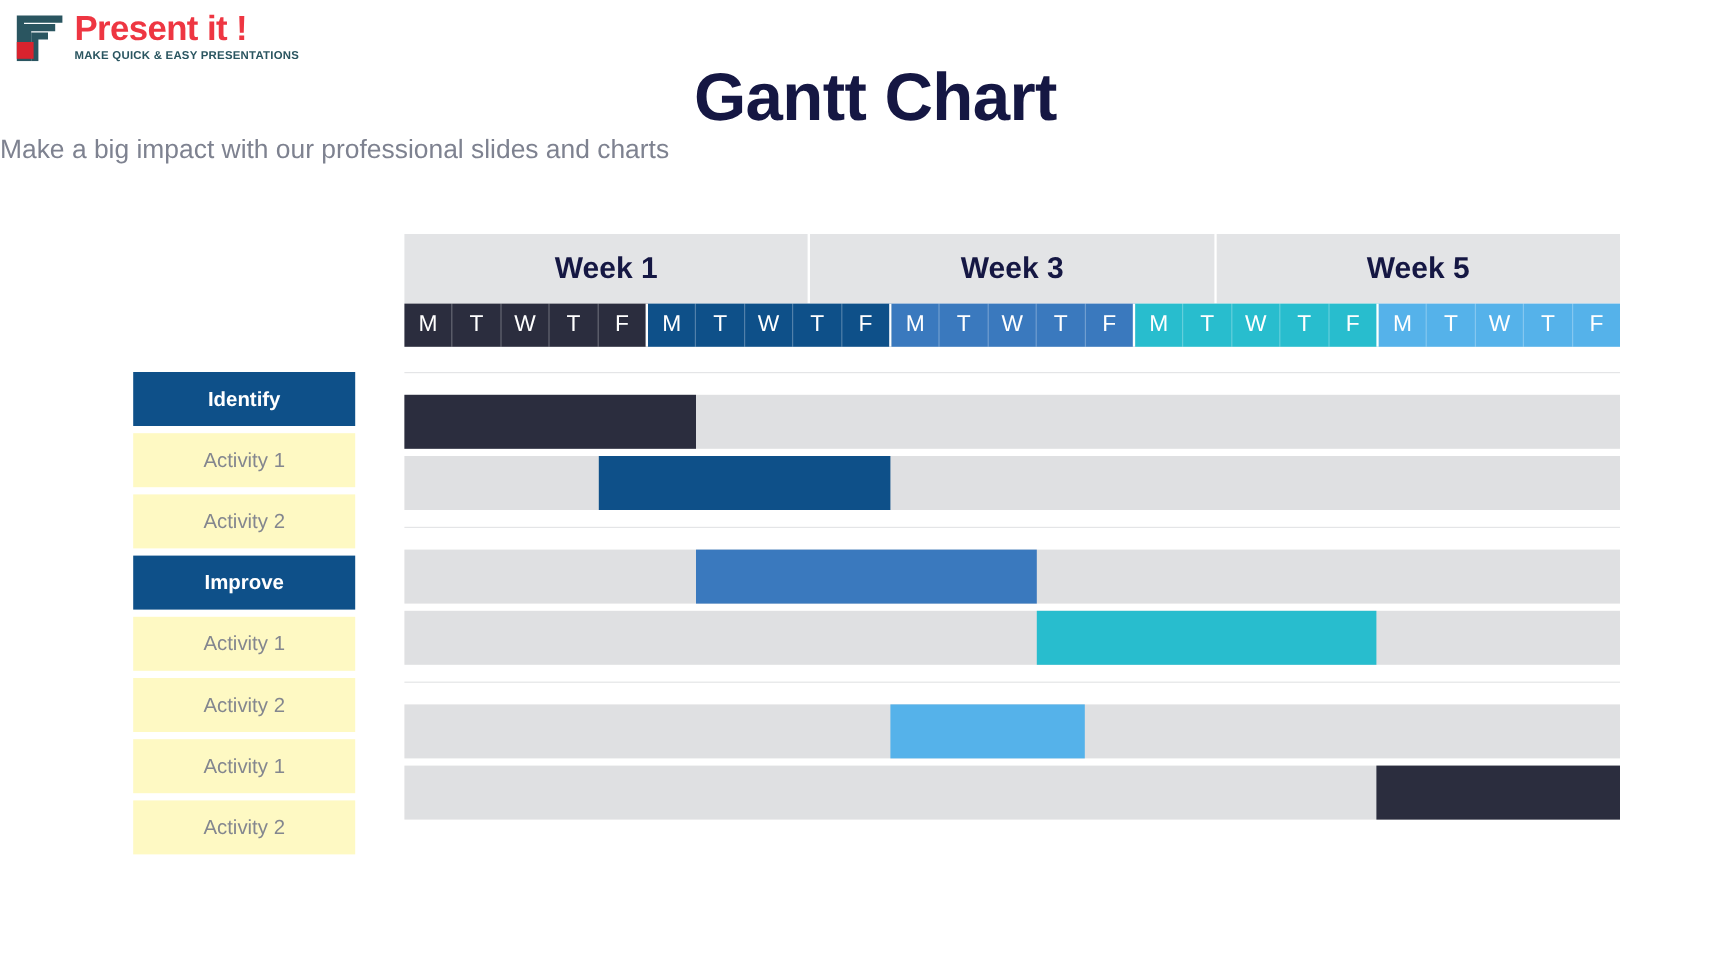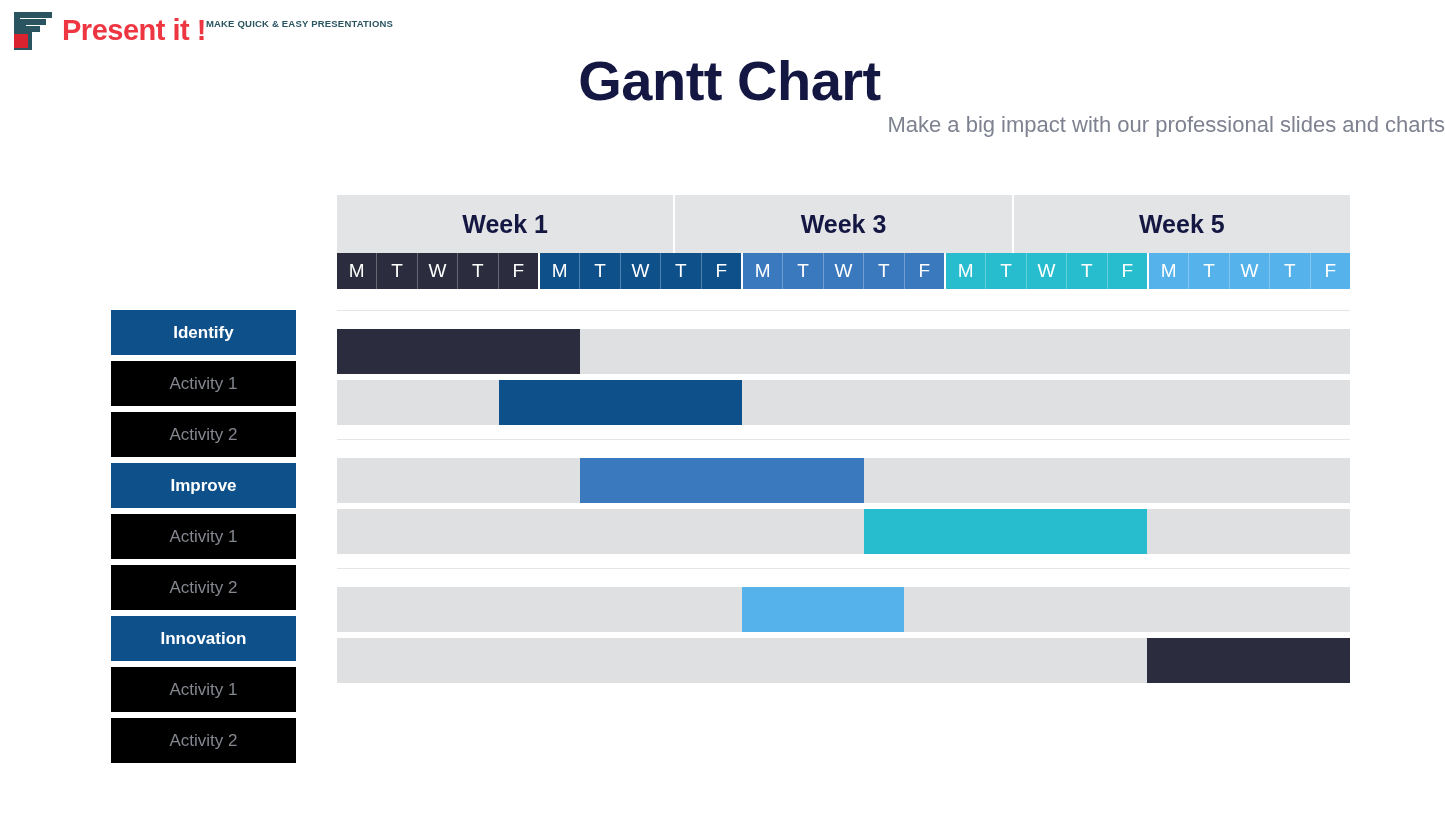--- a/index.html
+++ b/index.html
@@ -6,31 +6,31 @@
   html, body {
     width: 1445px; height: 814px;
     background: #ffffff;
     font-family: "Liberation Sans", sans-serif;
     overflow: hidden;
   }
 
   
   #logo { position: absolute; left: 12px; top: 10px; display: flex; align-items: center; gap: 8px; }
   #logo-mark { width: 42px; height: 40px; }
-  #logo-text { display: flex; flex-direction: row; line-height: 1; }
+  #logo-text { display: flex; flex-direction: column; line-height: 1; }
   #logo-title { font-size: 29px; font-weight: bold; color: #ee3642; letter-spacing: -0.5px; }
   #logo-sub { font-size: 9.5px; font-weight: bold; color: #2a5560; letter-spacing: 0.2px; margin-top: 3px; }
 
   
   #title {
     position: absolute; left: 0; top: 48px; width: 1445px; text-align: center;
     font-size: 56px; font-weight: bold; color: #151743; letter-spacing: -0.5px; padding-left: 14px;
   }
   #subtitle {
-    position: absolute; left: 0; top: 112px; width: 1445px; text-align: right;
+    position: absolute; left: 0; top: 112px; width: 1445px; text-align: left;
     font-size: 22px; color: #7e8290; font-weight: normal;
   }
 
   
   #calendar { position: absolute; left: 337px; top: 195px; width: 1013px; border-radius: 18px; }
   #week-row { display: flex; height: 58px; }
   .week-cell {
     flex: 1 1 0; background: #e3e4e6; border-right: 2px solid #ffffff;
     display: flex; align-items: center; justify-content: center;
     font-size: 25px; font-weight: bold; color: #151743;
@@ -46,21 +46,21 @@
   .day-cell:last-child { border-right: none; }
 
   
   #labels { position: absolute; left: 95px; top: 310px; width: 201px; padding-left: 16px; }
   .lbl {
     height: 45px; margin-bottom: 6px;
     display: flex; align-items: center; justify-content: center;
     font-size: 17px;
   }
   .lbl.group { background: #0e5089; color: #ffffff; font-weight: bold; }
-  .lbl.activity { background: #000000; color: #84878f; }
+  .lbl.activity { background: #fef9c3; color: #84878f; }
 
   
   #gantt { position: absolute; left: 337px; top: 310px; width: 1013px; }
   .sep { height: 1px; background: #e4e5e7; }
   .track {
     position: relative; height: 45px; margin-bottom: 6px;
     background: #dfe0e2;
   }
   .bar { position: absolute; top: 0; height: 45px; }
   .spacer-18 { height: 18px; }
@@ -132,21 +132,20 @@
     </div>
 </div>
 
 <div id="labels">
     <div class="lbl group">Identify</div>
     <div class="lbl activity">Activity 1</div>
     <div class="lbl activity">Activity 2</div>
     <div class="lbl group">Improve</div>
     <div class="lbl activity">Activity 1</div>
     <div class="lbl activity">Activity 2</div>
-    <div class="lbl group">Innovation</div>
     <div class="lbl activity">Activity 1</div>
     <div class="lbl activity">Activity 2</div>
   </div>
 
 <div id="gantt">
     <div class="sep"></div>
     <div class="spacer-18"></div>
     <div class="track" style="background: rgb(223, 224, 226);">
       <div class="bar" style="left: 0px; width: 243.12px; background: rgb(43, 45, 62);"></div>
     </div>

